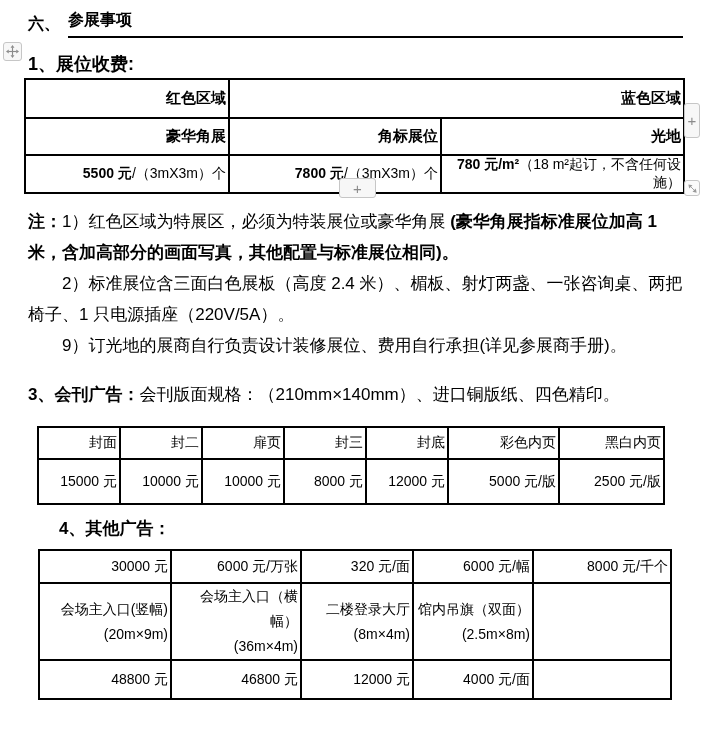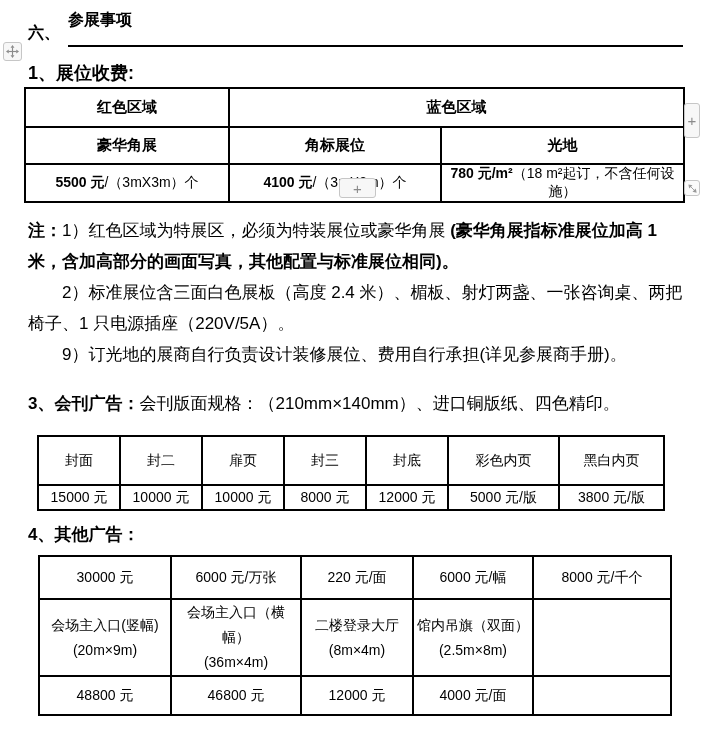--- a/index.html
+++ b/index.html
@@ -11,47 +11,47 @@
     background: #fff;
     color: #000;
     font-family: "Liberation Sans", "DejaVu Sans", sans-serif;
     overflow: hidden;
   }
   .content { padding: 10px 25px 0 28px; }
 
   
   .doc-title { display: flex; align-items: flex-end; font-size: 16px; font-weight: bold; }
   .doc-title .t-num { white-space: pre; padding-bottom: 3px; }
-  .doc-title .t-rest { flex: 1; margin-left: 8px; border-bottom: 2px solid #000; padding-bottom: 14px; }
+  .doc-title .t-rest { flex: 1; margin-left: 8px; border-bottom: 2px solid #000; padding-bottom: 5px; }
 
   
   p { margin: 0; font-size: 17px; line-height: 31px; }
   .h1 { margin-top: 16px; font-weight: bold; font-size: 18px; line-height: 20px; }
   .bold { font-weight: bold; }
   .note1 { margin-top: 12px; }
   .indent { text-indent: 2em; }
   .s3 { margin-top: 18px; }
-  .h4 { margin-top: 8px; font-weight: bold; line-height: 31px; }
+  .h4 { margin-top: 8px; font-weight: bold; line-height: 31px; margin-left: 31px; }
 
   
   table { border-collapse: collapse; table-layout: fixed; }
-  td { border: 2px solid #000; text-align: center; vertical-align: middle; padding: 0 2px; overflow: hidden; }
+  td { border: 2px solid #000; text-align: right; vertical-align: middle; padding: 0 2px; overflow: hidden; }
 
   .t1 { width: 659px; margin-left: -4px; margin-top: 4px; font-size: 15px; }
   .t1 .r1 td { height: 39px; font-weight: bold; }
   .t1 .r2 td { height: 37px; font-weight: bold; }
   .t1 .r3 td { height: 37px; font-size: 14px; }
 
   .t2 { width: 626px; margin-left: 9px; margin-top: 16px; font-size: 14px; }
-  .t2 .r1 td { height: 49px; margin-top: 21px; }
-  .t2 .r2 td { height: 25px; }
+  .t2 .r1 td { height: 32px; margin-top: 21px; }
+  .t2 .r2 td { height: 45px; }
 
   .t3 { width: 632px; margin-left: 10px; margin-top: 5px; font-size: 14px; }
   .t3 .r1 td { height: 57px; }
-  .t3 .r2 td { height: 43px; }
+  .t3 .r2 td { height: 33px; }
   .t3 .r3 td { height: 55px; }
   .t3 .r4 td { height: 39px; }
   .cell-2line div { line-height: 25px; }
 
   
   .handle {
     position: absolute;
     background: #f7f7f7;
     border: 1px solid #c6c6c6;
     border-radius: 3px;
@@ -123,21 +123,21 @@
         <td>红色区域</td>
         <td colspan="2">蓝色区域</td>
       </tr>
       <tr class="r2">
         <td>豪华角展</td>
         <td>角标展位</td>
         <td>光地</td>
       </tr>
       <tr class="r3">
         <td><span class="bold">5500 元</span><span>/（3mX3m）个</span></td>
-        <td><span class="bold">4100 元</span><span>/（3mX3m）个</span></td>
+        <td><span class="bold">7800 元</span><span>/（3mX3m）个</span></td>
         <td><span class="bold">780 元/m²</span><span>（18 m²起订，不含任何设施）</span></td>
       </tr>
     </tbody>
       </table>
 
     <p class="note1">
       <span class="bold">注：</span><span>1）红色区域为特展区，必须为特装展位或豪华角展 </span><span class="bold">(豪华角展指标准展位加高 1 米，含加高部分的画面写真，其他配置与标准展位相同)。</span>
     </p>
     <p class="indent">2）标准展位含三面白色展板（高度 2.4 米）、楣板、射灯两盏、一张咨询桌、两把椅子、1 只电源插座（220V/5A）。</p>
     <p class="indent">9）订光地的展商自行负责设计装修展位、费用自行承担(详见参展商手册)。</p>
@@ -167,40 +167,40 @@
         <td>彩色内页</td>
         <td>黑白内页</td>
       </tr>
       <tr class="r2">
         <td>15000 元</td>
         <td>10000 元</td>
         <td>10000 元</td>
         <td>8000 元</td>
         <td>12000 元</td>
         <td>5000 元/版</td>
-        <td>3800 元/版</td>
+        <td>2500 元/版</td>
       </tr>
     </tbody>
       </table>
 
     <p class="h4">4、其他广告：</p>
 
     <table class="t3">
       <colgroup>
         <col style="width:132px">
           <col style="width:130px">
           <col style="width:112px">
           <col style="width:120px">
           <col style="width:138px">
       </colgroup>
       <tbody>
       <tr class="r2">
         <td>30000 元</td>
         <td>6000 元/万张</td>
-        <td>220 元/面</td>
+        <td>320 元/面</td>
         <td>6000 元/幅</td>
         <td>8000 元/千个</td>
       </tr>
       <tr class="r3">
         <td class="cell-2line">
               <div>会场主入口(竖幅)</div>
               <div>(20m×9m)</div>
             </td>
         <td class="cell-2line">
               <div>会场主入口（横幅）</div>

